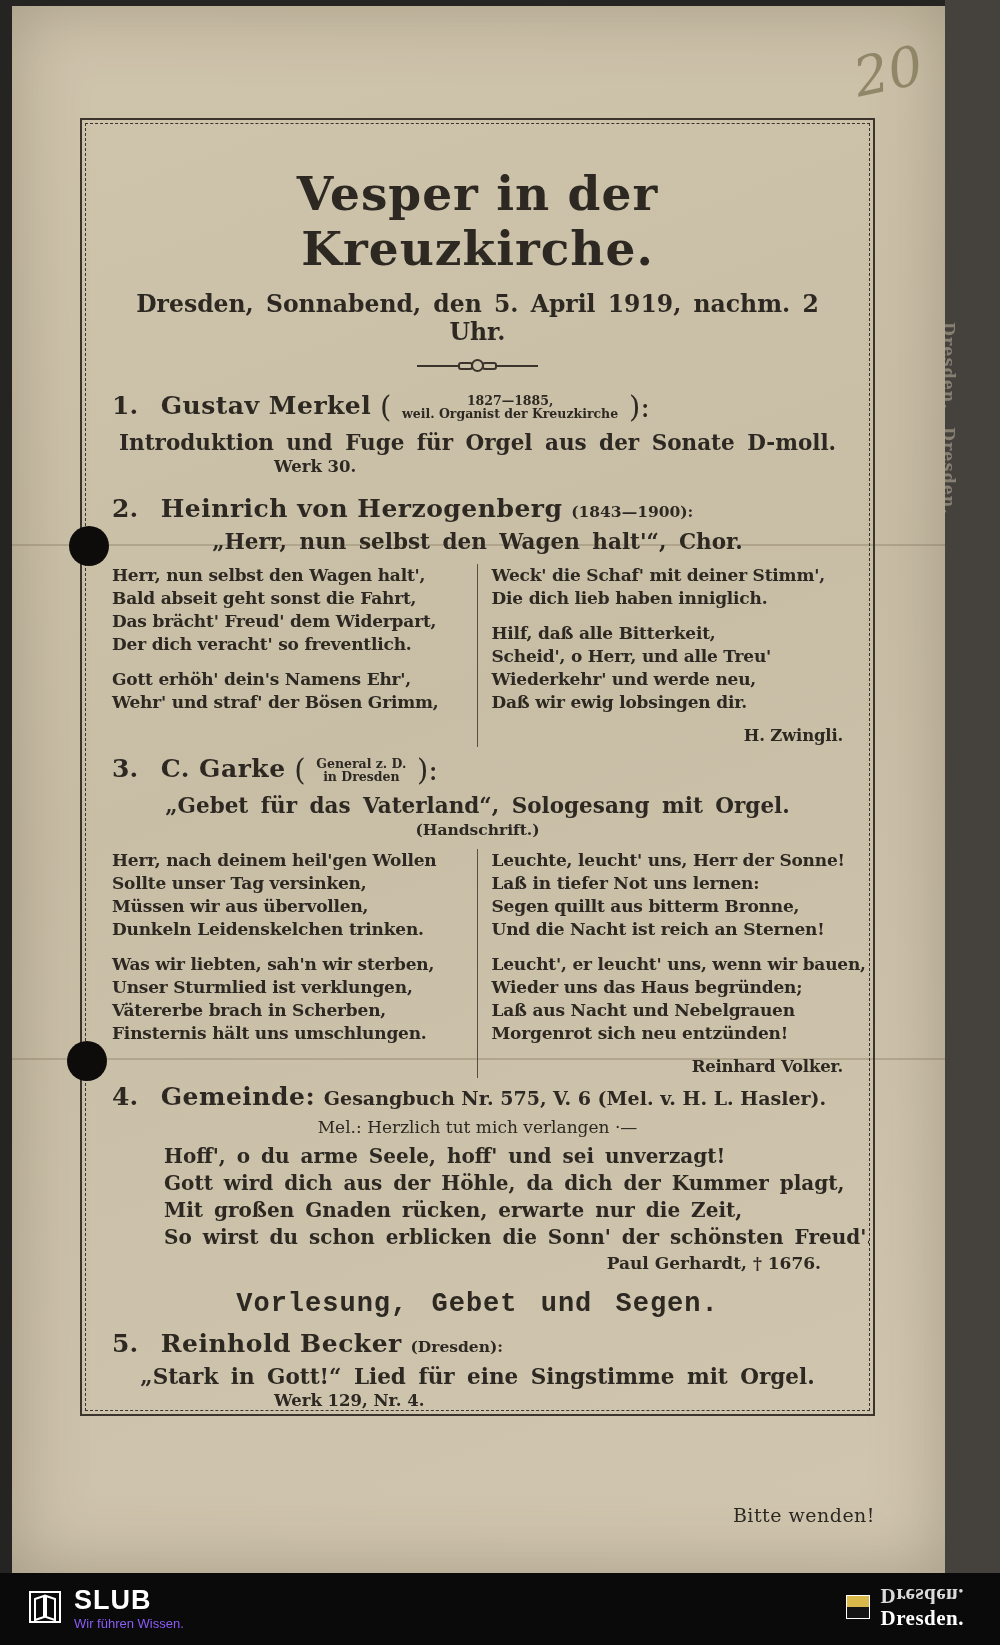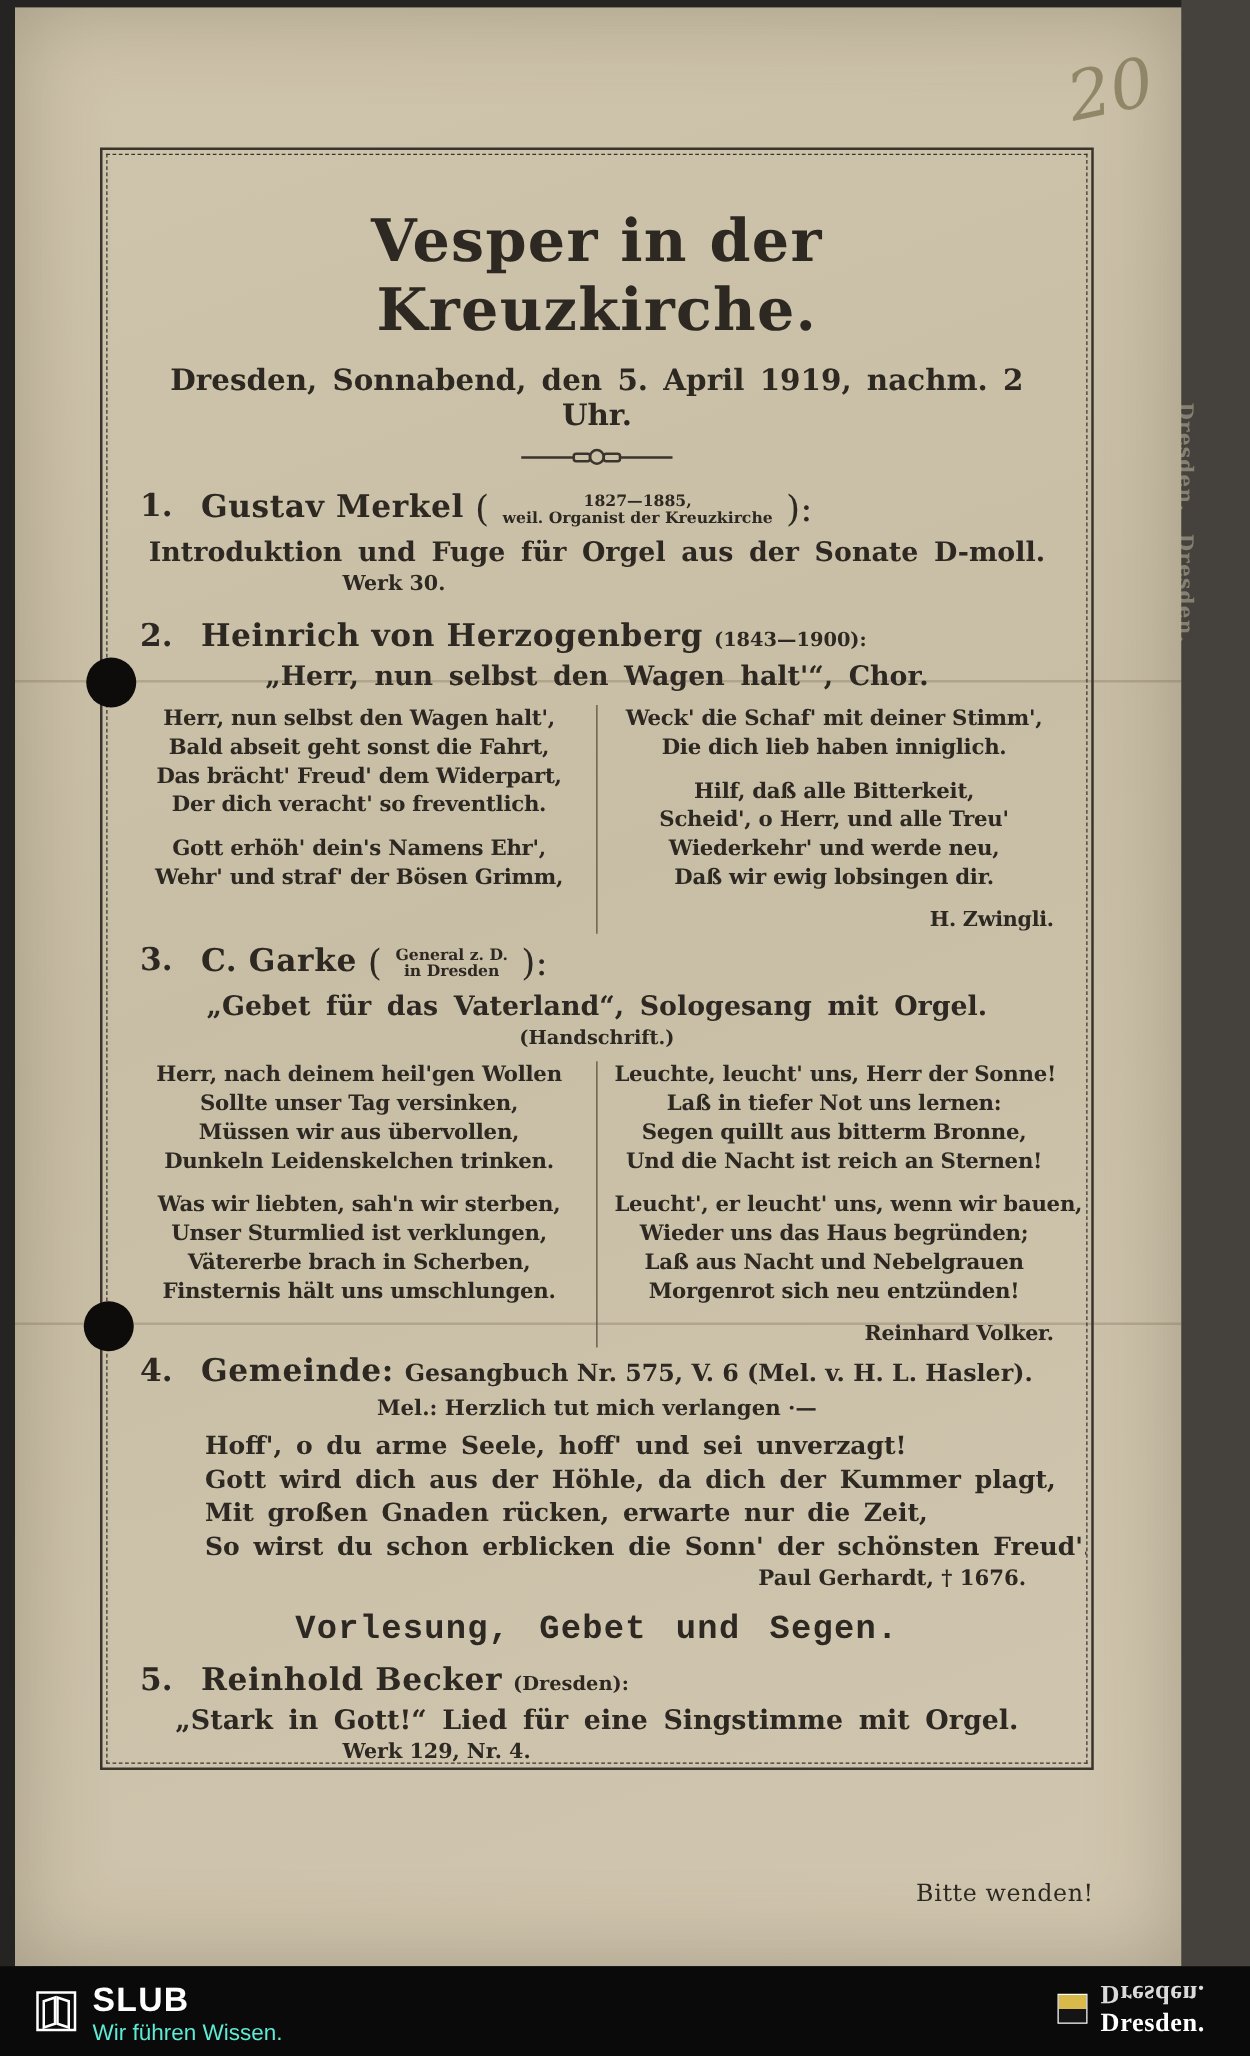--- a/index.html
+++ b/index.html
@@ -47,42 +47,42 @@
   .years { font-size:15.5px; font-weight:700; }
 
   .idesc { text-align:center; font-size:21.5px; font-weight:700; word-spacing:5px; margin-top:6px; white-space:nowrap; }
   .iwerk { font-size:16.5px; font-weight:700; margin-left:162px; margin-top:2px; }
   .isubnote { text-align:center; font-size:15.5px; font-weight:700; margin-top:2px; }
 
   .verses { display:flex; margin-top:10px; }
   .vcol { width:50%; font-size:17px; line-height:23px; font-weight:700; letter-spacing:-.2px; }
   .vcol-left { padding-right:14px; border-right:1px solid #565040; }
   .vcol-right { padding-left:14px; }
-  .stanza { margin-bottom:12px;text-align:center; }
+  .stanza { margin-bottom:12px; }
   .vline { white-space:nowrap; }
   .vattr { text-align:right; font-size:16.5px; font-weight:700; margin-top:-2px; }
 
-  .melody { text-align:center; font-size:17px; font-weight:700; margin-top:6px; }
+  .melody { text-align:center; font-size:17px; font-weight:400; margin-top:6px; }
   .hymn { margin-left:52px; margin-top:6px; font-size:20px; line-height:27px; font-weight:700; word-spacing:4px; }
   .hymn-attr { text-align:right; font-size:17px; font-weight:700; margin-right:22px; margin-top:2px; }
 
   .interlude { text-align:center; font-size:27px; font-weight:700; letter-spacing:1px;
     word-spacing:6px; margin-top:16px;font-family:Liberation Mono, monospace; }
 
   .bitte { position:absolute; right:70px; top:1498px; font-size:19px; font-weight:400; letter-spacing:.5px; }
 
   .hole { position:absolute; width:40px; height:40px; border-radius:50%; background:#0d0c0b; z-index:5; }
   .hole-1 { left:69px; top:526px; }
   .hole-2 { left:67px; top:1041px; }
 
   .footer { position:absolute; left:0; bottom:0; width:100%; height:72px; background:#0a0a0a; z-index:10;
     font-family:"Liberation Sans","DejaVu Sans",sans-serif; color:#fff; }
   .footer-left { position:absolute; left:28px; top:13px; display:flex; align-items:center; gap:12px; }
   .slub-text .slub-name { font-size:27px; font-weight:700; letter-spacing:1px; line-height:28px; }
-  .slub-text .slub-tagline { font-size:18px; margin-top:2px; color:#5eead4; }
+  .slub-text .slub-tagline { font-size:13px; margin-top:2px; color:#8b5cf6; }
   .footer-right { position:absolute; right:36px; top:11px; display:flex; align-items:center; gap:10px; }
   .coat { width:24px; height:24px; border:1.5px solid #fff;
     background:linear-gradient(180deg,#d8b94a 0%,#d8b94a 50%,#141414 50%,#141414 100%); }
   .dresden-col { display:flex; flex-direction:column; font-family:"Liberation Serif","DejaVu Serif",serif; }
   .dresden-col .flipped { transform:scaleY(-1); opacity:.85; }
   .dresden-word { font-size:21px; font-weight:700; line-height:23px; letter-spacing:.5px; }
 </style>
 </head>
 <body>
 

